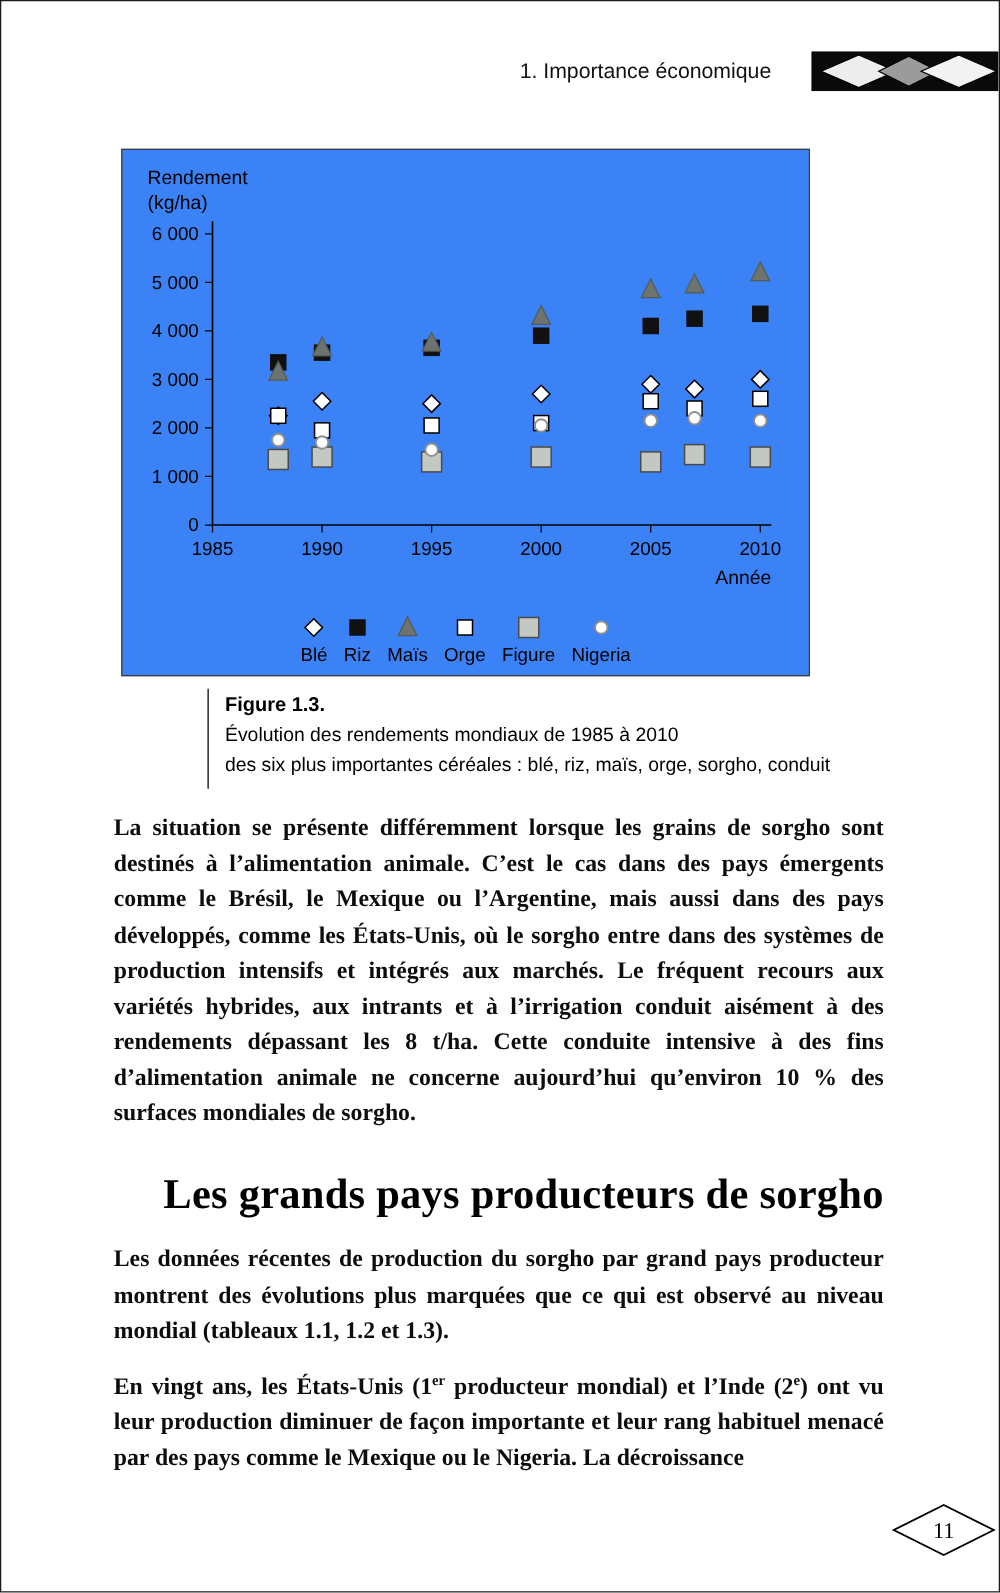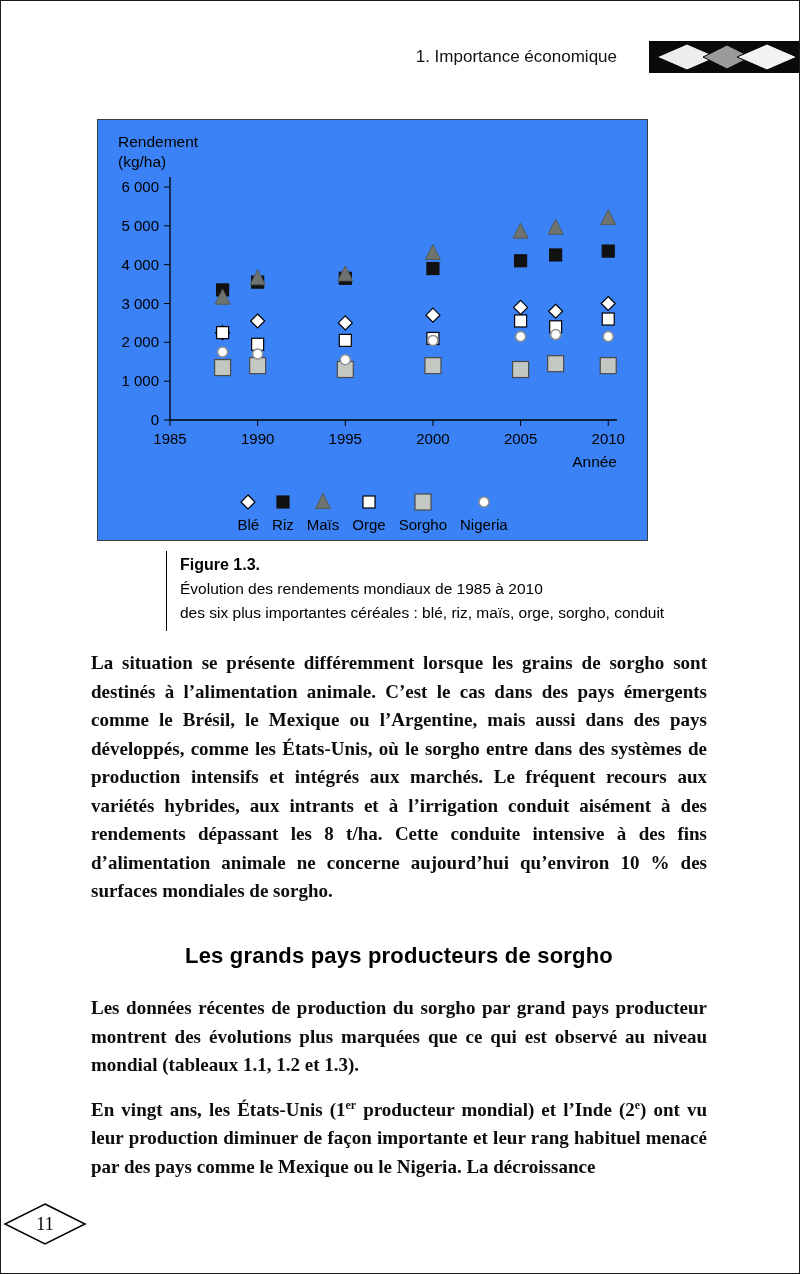--- a/index.html
+++ b/index.html
@@ -45,30 +45,30 @@
   .caption-title { font-weight:bold; font-size:16px; }
   .body-text {
     margin:18px 92px 0 90px;
     font-family:"Liberation Serif", serif;
     font-size:19px; line-height:28.5px;
     text-align:justify;
     color:#0d0d0d;
   }
   .body-text p { margin:16px 0 11px 0;font-weight:bold; }
   .body-text h2 {
-    font-family:Liberation Sans, sans-serif;
-    font-size:22px; font-weight:bold; color:#000;
+    font-family:Liberation Serif, serif;
+    font-size:34px; font-weight:bold; color:#000;
     letter-spacing:0.2px;
-    text-align:center;
+    text-align:right;
     margin:36px 0 24px 0;
   }
   sup { font-size:0.62em; line-height:0; vertical-align:super; }
   .footer {
     position:absolute; left:0; right:0; bottom:26px;
-    display:flex; justify-content:flex-start;
+    display:flex; justify-content:flex-end;
   }
 </style>
 </head>
 <body>
 
 <div class="page">
 
   <div class="header">
     <span>1. Importance économique</span>
     <svg class="ornament" width="150" height="32" viewBox="0 0 150 32">
@@ -177,21 +177,21 @@
         <span class="legend-item">
           <svg width="20" height="20">
             <rect x="4" y="4" width="12" height="12" fill="#ffffff" stroke="#000000" stroke-width="1.2"></rect>
           </svg>
           <span>Orge</span>
         </span>
         <span class="legend-item">
           <svg width="20" height="20">
             <rect x="2" y="2" width="16" height="16" fill="#c3c8c3" stroke="#4a4a4a" stroke-width="1.2"></rect>
           </svg>
-          <span>Sorgho</span>
+          <span>Figure</span>
         </span>
         <span class="legend-item">
           <svg width="20" height="20">
             <circle cx="10" cy="10" r="5" fill="#ffffff" stroke="#8f8f8f" stroke-width="1.5"></circle>
           </svg>
           <span>Nigeria</span>
         </span>
       </div>
   </div>
 

